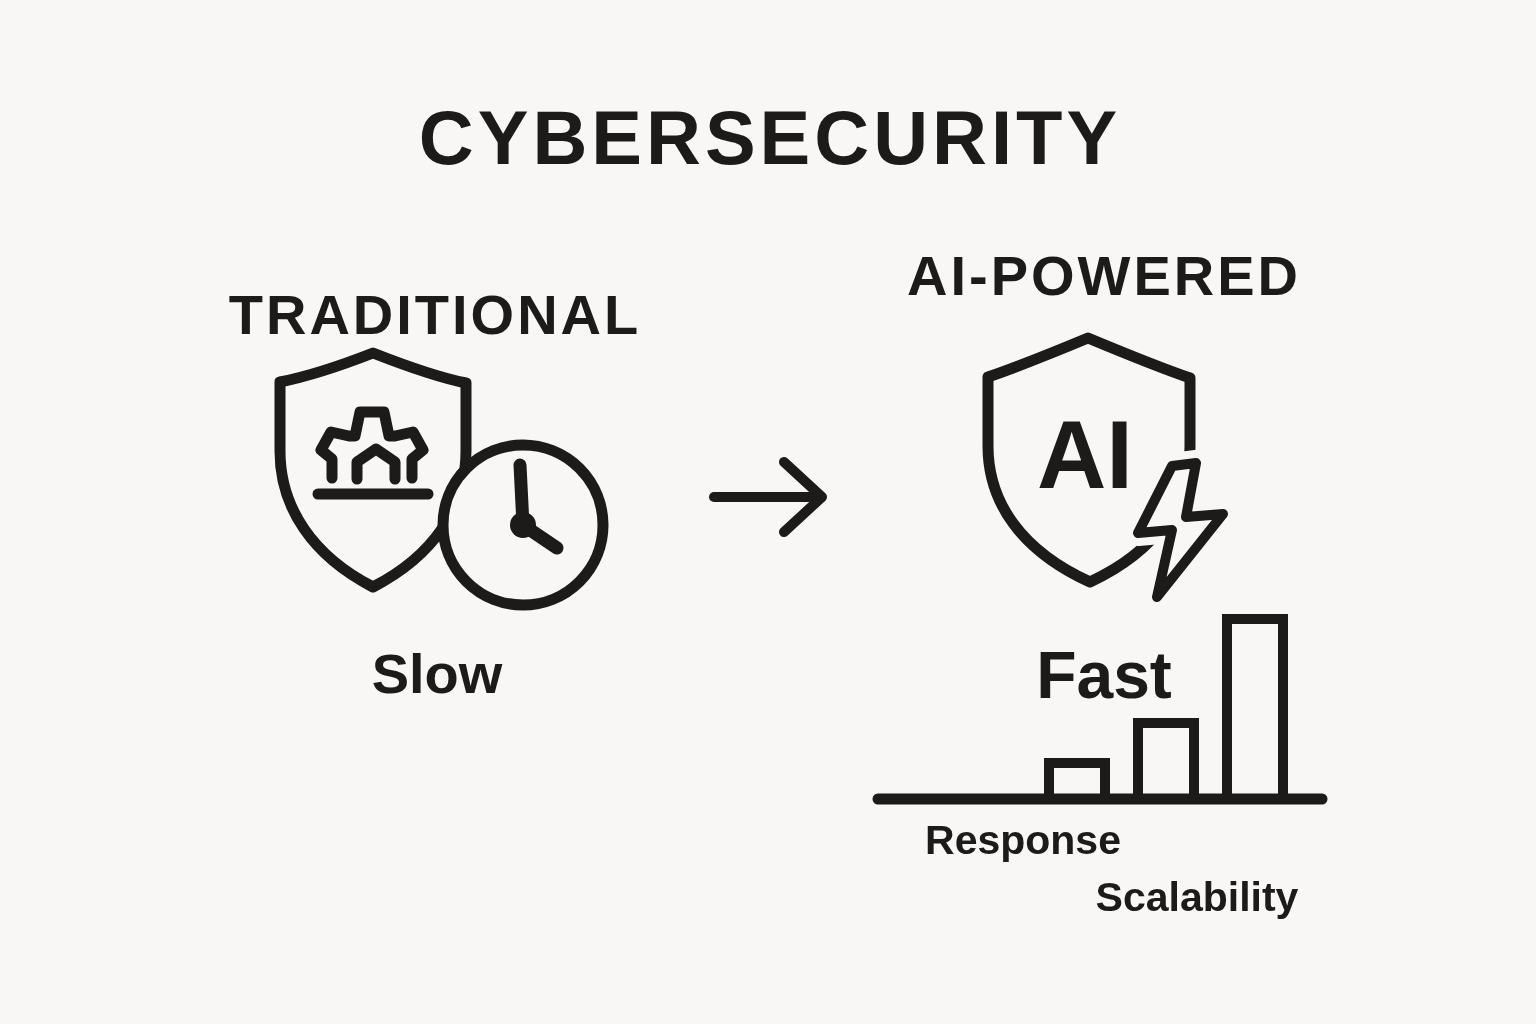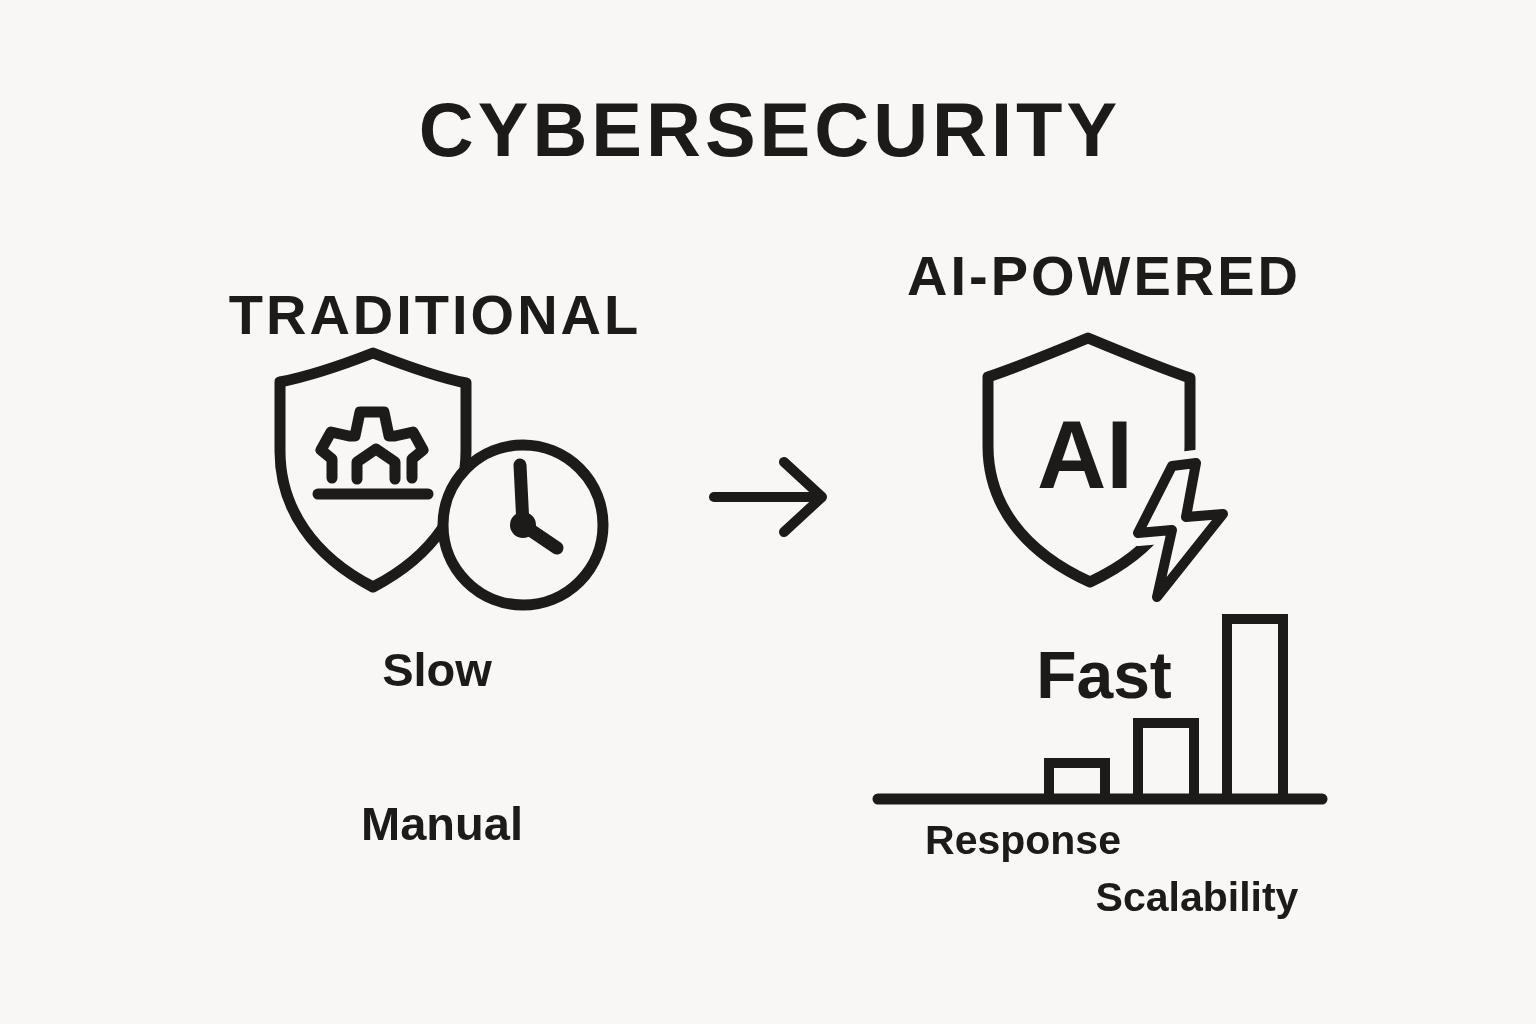--- a/index.html
+++ b/index.html
@@ -20,29 +20,29 @@
     overflow:hidden;
   }
   .txt{
     position:absolute;
     transform:translateX(-50%);
     white-space:nowrap;
     color:var(--ink);
     line-height:1;
   }
   .page-title{
-    left:770px; top:92px;
+    left:770px; top:100px;
     font-size:76px; font-weight:700; letter-spacing:4px;
   }
   .col-heading{
     font-size:56px; font-weight:700; letter-spacing:3px;
   }
   .heading-left{ left:435px; top:248px;margin-top:39px; }
   .heading-right{ left:1097px; top:248px;margin-left:7px; }
-  .big-label{ font-size:47px; font-weight:700; }
+  .big-label{ font-size:56px; font-weight:700; }
   .label-slow{ left:437px; top:646px; }
   .label-manual{ left:442px; top:800px; }
   .label-fast{ left:1104px; top:642px; font-size:66px; }
   .axis-label{ font-size:41px; font-weight:700; }
   .lab-response{ left:1023px; top:820px; }
   .lab-accuracy{ left:1181px; top:820px; }
   .lab-scalability{ left:1197px; top:877px; }
 
   svg{ position:absolute; overflow:visible; }
   .icon-left{ left:256px; top:334px; }
@@ -128,21 +128,20 @@
   </svg>
 
   <svg class="icon-right" width="290" height="300" viewBox="0 0 290 300">
     <path class="stroke" d="M122,12 C98,22 54,40 22,51 L22,120 C22,177 56,225 124,256 C190,225 224,177 224,120 L224,52 C192,41 146,22 122,12 Z"></path>
     <text class="shield-ai-text" x="119" y="162">AI</text>
     <polygon class="bolt-casing" points="230,137 206,140 172,207 206,204 191,271 257,188 220,191"></polygon>
     <polygon class="bolt" points="230,137 206,140 172,207 206,204 191,271 257,188 220,191"></polygon>
   </svg>
 
   <div class="txt big-label label-slow">Slow</div>
-  <div class="txt big-label label-manual">Manual</div>
   <div class="txt big-label label-fast">Fast</div>
 
   <svg class="chart" width="470" height="200" viewBox="0 0 470 200">
     <g id="bars">
         <rect x="181" y="157" width="56" height="36" class="bar"></rect>
         <rect x="270" y="117" width="56" height="76" class="bar"></rect>
         <rect x="359" y="13" width="56" height="180" class="bar"></rect>
       </g>
     <path class="baseline" d="M10,193 H454"></path>
   </svg>

